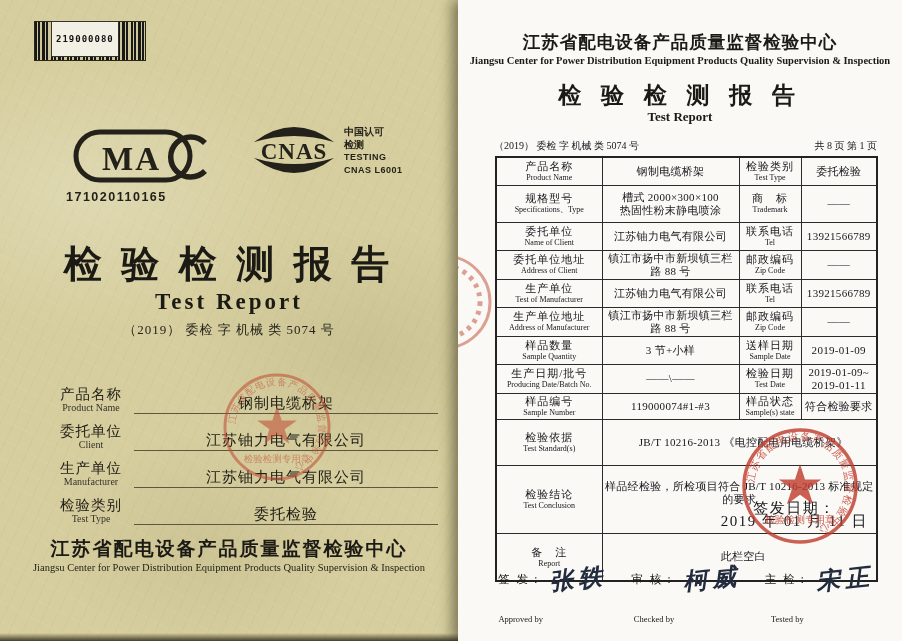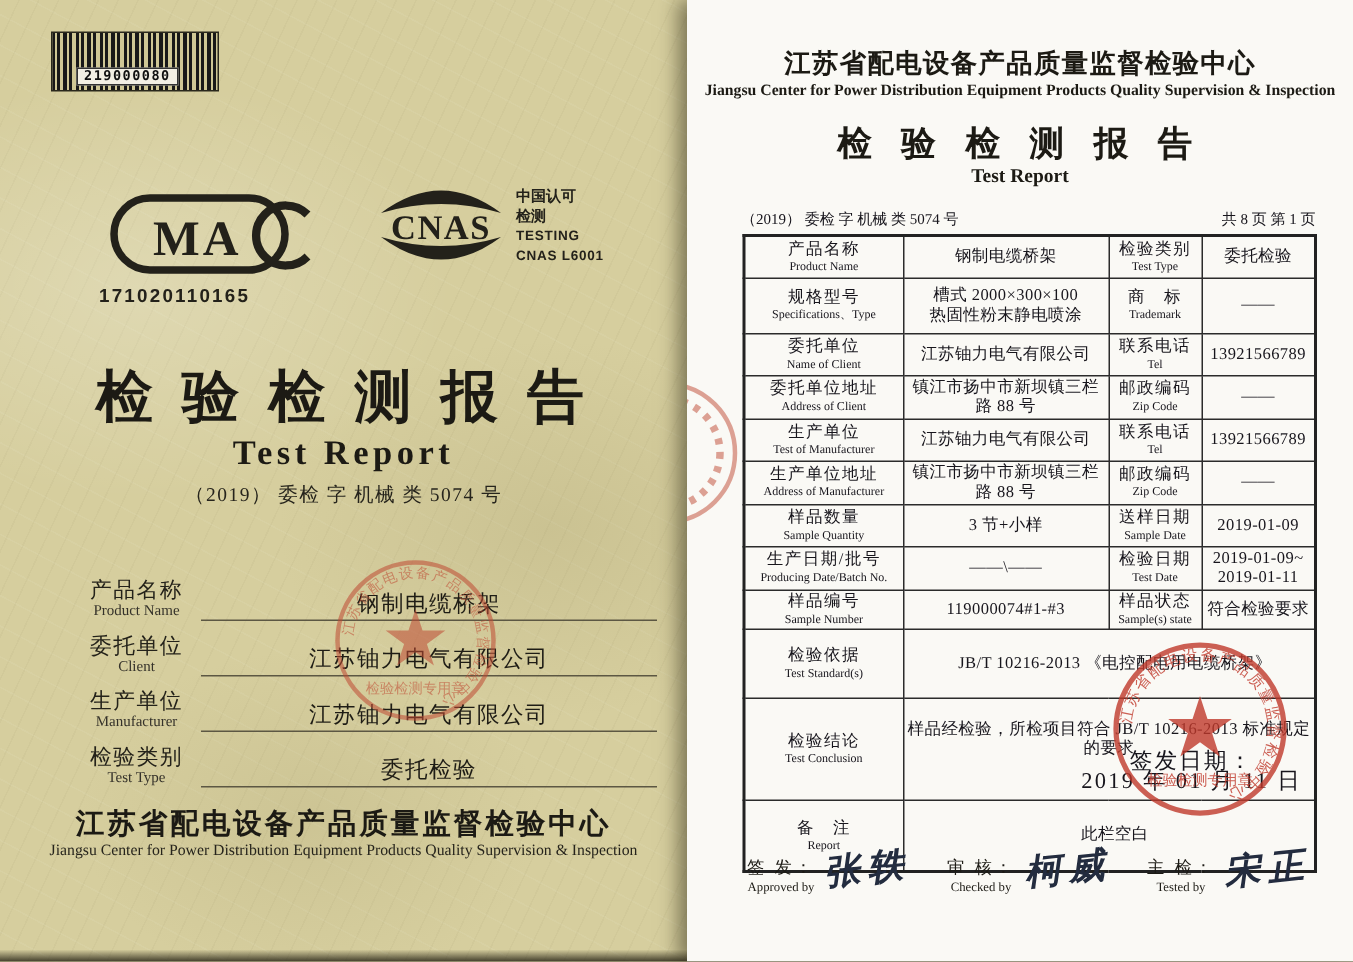--- a/index.html
+++ b/index.html
@@ -16,21 +16,21 @@
   }
   #right-page { left:458px; width:444px; background:#faf9f5; box-shadow:-6px 0 12px rgba(40,35,15,.5); }
   .abs { position:absolute; }
   .ctr { left:0; right:0; text-align:center; }
 
   
   #barcode { left:34px; top:21px; width:112px; height:40px;
     background:repeating-linear-gradient(90deg,#181818 0 2px,#cfc795 2px 3px,#181818 3px 5px,#cfc795 5px 7px,#181818 7px 10px,#cfc795 10px 11px,#181818 11px 13px,#cfc795 13px 16px);
     border:1px solid #2a281c; }
   #barcode .num { position:absolute; left:16px; bottom:3px; background:#f2efe4; border:1px solid #333;
-    font:700 9px "DejaVu Sans Mono", monospace; padding:0 4px; letter-spacing:1px; color:#111; }
+    font:700 9px "DejaVu Sans Mono", monospace; padding:12px 4px; letter-spacing:1px; color:#111; }
   #cma-number { left:66px; top:190px; font-family:"Liberation Sans", sans-serif; font-weight:700; font-size:12.5px; letter-spacing:1.5px; color:#23211a; }
   #cnas-text { left:344px; top:125px; font-family:"Liberation Sans", sans-serif; font-weight:700; color:#23211a; }
   #cnas-text .zh { font-size:10px; line-height:13px; }
   #cnas-text .en { font-size:9px; line-height:13px; letter-spacing:.5px; }
   #cover-title { top:239px; font-size:38px; font-weight:700; letter-spacing:5px; color:#1c1a14; }
   #cover-title-en { top:289px; font-size:23px; font-weight:700; letter-spacing:3px; }
   #cover-report-no { top:321px; font-size:13px; letter-spacing:1px; color:#26241c; }
   #cover-fields { left:52px; top:377px; width:386px; }
   .cfield { display:flex; align-items:flex-end; height:37px; }
   .cfield .lab { width:78px; text-align:center; padding-bottom:1px; }
@@ -55,21 +55,21 @@
   .lab-cell .en { font-size:8px; line-height:9.5px; }
   .val { font-size:11px; white-space:pre-line; line-height:13px; letter-spacing:.3px; }
   .val-left { text-align:right; padding-left:10px !important; }
   .h28{height:28px}.h37{height:37px}.h26{height:26px}.h46{height:46px}.h64{height:64px}.h32{height:48px}
   #concl-cell { position:relative; text-align:left; vertical-align:top; padding:12px 6px 4px 10px; }
   #concl-cell .issue { position:absolute; right:8px; bottom:5px; font-size:15px; letter-spacing:1.5px; }
   #rp-signatures { left:40px; top:567px; width:376px; display:flex; justify-content:space-between; }
   .sig { display:flex; align-items:flex-start; }
   .sig .lab { text-align:center; padding-top:6px; }
   .sig .lab .cn { font-size:11.5px; letter-spacing:2px; line-height:13px; }
-  .sig .lab .en { font-size:8.5px; line-height:10px; }
+  .sig .lab .en { font-size:8.5px; line-height:10px;margin-top:28px; }
   .sig .name { font-family:"DejaVu Serif", serif; font-style:italic; font-weight:700; font-size:24px;
     color:#232c3f; transform:rotate(-6deg); margin:-4px 0 0 6px; letter-spacing:5px; white-space:nowrap; }
   #rp-stamp { left:280px; top:424px; width:124px; height:124px; opacity:.8; z-index:5; pointer-events:none; }
   #rp-edge-stamp { left:-34px; top:250px; width:70px; height:104px; opacity:.5; pointer-events:none; }
   svg text { font-family:"Liberation Serif", serif; }
 </style>
 </head>
 <body>
 
 <div class="page" id="left-page">

